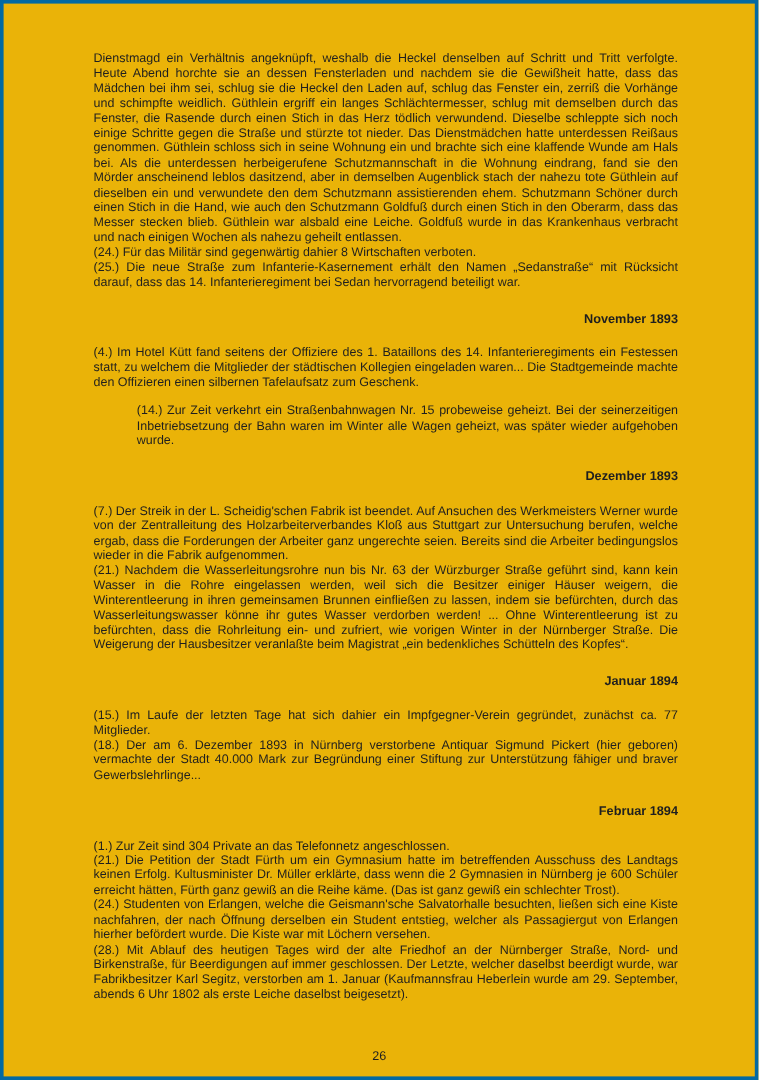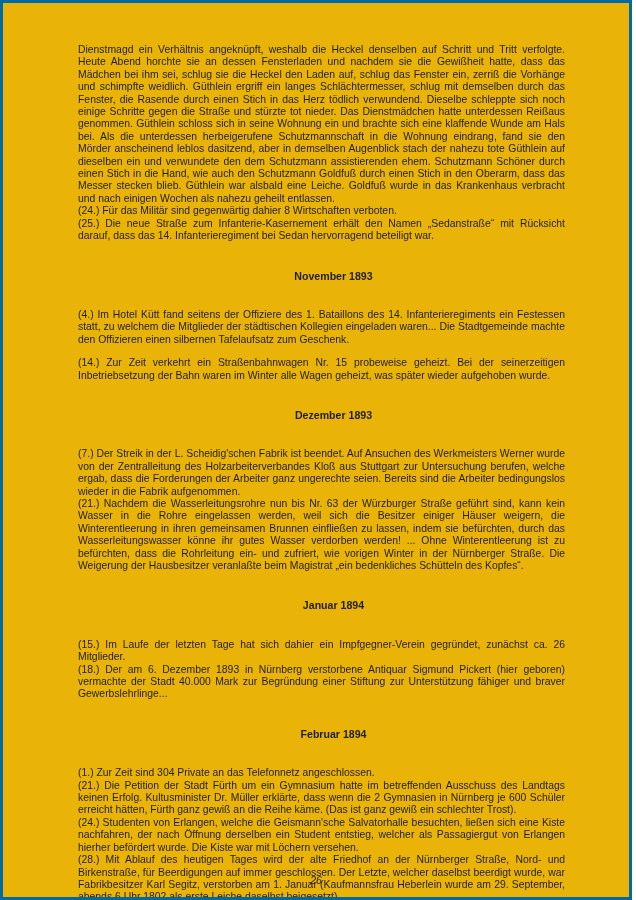--- a/index.html
+++ b/index.html
@@ -24,38 +24,37 @@
     left: 75px;
     top: 41px;
     width: 487px;
     font-size: 10.4px;
     line-height: 12.4px;
     text-align: justify;
     hyphens: none;
   }
   .sec { margin: 0; }
   .para { margin: 0; }
-  .para.spaced { margin-top: 11px; }
+  .para.spaced { margin-top: 11px; margin-left: 36px; }
   .heading {
-    margin: 27px 0;
+    margin: 17px 0;
     font-size: 10.6px;
     line-height: 12.4px;
     font-weight: bold;
-    text-align: center;
+    text-align: right;
     padding-left: 24px;
   }
   .page-number {
     position: absolute;
     left: 0;
     right: 0;
     top: 871px;
     text-align: center;
     font-size: 10.5px;
     color: #1f1f1f;
-    font-style: italic;
   }
 </style>
 </head>
 <body>
 
 <div class="page">
   <main class="content">
 
     <section class="sec">
       <p class="para">Dienstmagd ein Verhältnis angeknüpft, weshalb die Heckel denselben auf Schritt und Tritt verfolgte. Heute Abend horchte sie an dessen Fensterladen und nachdem sie die Gewißheit hatte, dass das Mädchen bei ihm sei, schlug sie die Heckel den Laden auf, schlug das Fenster ein, zerriß die Vorhänge und schimpfte weidlich. Güthlein ergriff ein langes Schlächtermesser, schlug mit demselben durch das Fenster, die Rasende durch einen Stich in das Herz tödlich verwundend. Dieselbe schleppte sich noch einige Schritte gegen die Straße und stürzte tot nieder. Das Dienstmädchen hatte unterdessen Reißaus genommen. Güthlein schloss sich in seine Wohnung ein und brachte sich eine klaffende Wunde am Hals bei. Als die unterdessen herbeigerufene Schutzmannschaft in die Wohnung eindrang, fand sie den Mörder anscheinend leblos dasitzend, aber in demselben Augenblick stach der nahezu tote Güthlein auf dieselben ein und verwundete den dem Schutzmann assistierenden ehem. Schutzmann Schöner durch einen Stich in die Hand, wie auch den Schutzmann Goldfuß durch einen Stich in den Oberarm, dass das Messer stecken blieb. Güthlein war alsbald eine Leiche. Goldfuß wurde in das Krankenhaus verbracht und nach einigen Wochen als nahezu geheilt entlassen.</p>
@@ -70,21 +69,21 @@
     </section>
 
     <section class="sec">
       <h2 class="heading">Dezember 1893</h2>
       <p class="para">(7.) Der Streik in der L. Scheidig'schen Fabrik ist beendet. Auf Ansuchen des Werkmeisters Werner wurde von der Zentralleitung des Holzarbeiterverbandes Kloß aus Stuttgart zur Untersuchung berufen, welche ergab, dass die Forderungen der Arbeiter ganz ungerechte seien. Bereits sind die Arbeiter bedingungslos wieder in die Fabrik aufgenommen.</p>
       <p class="para">(21.) Nachdem die Wasserleitungsrohre nun bis Nr. 63 der Würzburger Straße geführt sind, kann kein Wasser in die Rohre eingelassen werden, weil sich die Besitzer einiger Häuser weigern, die Winterentleerung in ihren gemeinsamen Brunnen einfließen zu lassen, indem sie befürchten, durch das Wasserleitungswasser könne ihr gutes Wasser verdorben werden! ... Ohne Winterentleerung ist zu befürchten, dass die Rohrleitung ein- und zufriert, wie vorigen Winter in der Nürnberger Straße. Die Weigerung der Hausbesitzer veranlaßte beim Magistrat „ein bedenkliches Schütteln des Kopfes“.</p>
     </section>
 
     <section class="sec">
       <h2 class="heading">Januar 1894</h2>
-      <p class="para">(15.) Im Laufe der letzten Tage hat sich dahier ein Impfgegner-Verein gegründet, zunächst ca. 26 Mitglieder.</p>
+      <p class="para">(15.) Im Laufe der letzten Tage hat sich dahier ein Impfgegner-Verein gegründet, zunächst ca. 77 Mitglieder.</p>
       <p class="para">(18.) Der am 6. Dezember 1893 in Nürnberg verstorbene Antiquar Sigmund Pickert (hier geboren) vermachte der Stadt 40.000 Mark zur Begründung einer Stiftung zur Unterstützung fähiger und braver Gewerbslehrlinge...</p>
     </section>
 
     <section class="sec">
       <h2 class="heading">Februar 1894</h2>
       <p class="para">(1.) Zur Zeit sind 304 Private an das Telefonnetz angeschlossen.</p>
       <p class="para">(21.) Die Petition der Stadt Fürth um ein Gymnasium hatte im betreffenden Ausschuss des Landtags keinen Erfolg. Kultusminister Dr. Müller erklärte, dass wenn die 2 Gymnasien in Nürnberg je 600 Schüler erreicht hätten, Fürth ganz gewiß an die Reihe käme. (Das ist ganz gewiß ein schlechter Trost).</p>
       <p class="para">(24.) Studenten von Erlangen, welche die Geismann'sche Salvatorhalle besuchten, ließen sich eine Kiste nachfahren, der nach Öffnung derselben ein Student entstieg, welcher als Passagiergut von Erlangen hierher befördert wurde. Die Kiste war mit Löchern versehen.</p>
       <p class="para">(28.) Mit Ablauf des heutigen Tages wird der alte Friedhof an der Nürnberger Straße, Nord- und Birkenstraße, für Beerdigungen auf immer geschlossen. Der Letzte, welcher daselbst beerdigt wurde, war Fabrikbesitzer Karl Segitz, verstorben am 1. Januar (Kaufmannsfrau Heberlein wurde am 29. September, abends 6 Uhr 1802 als erste Leiche daselbst beigesetzt).</p>
     </section>

